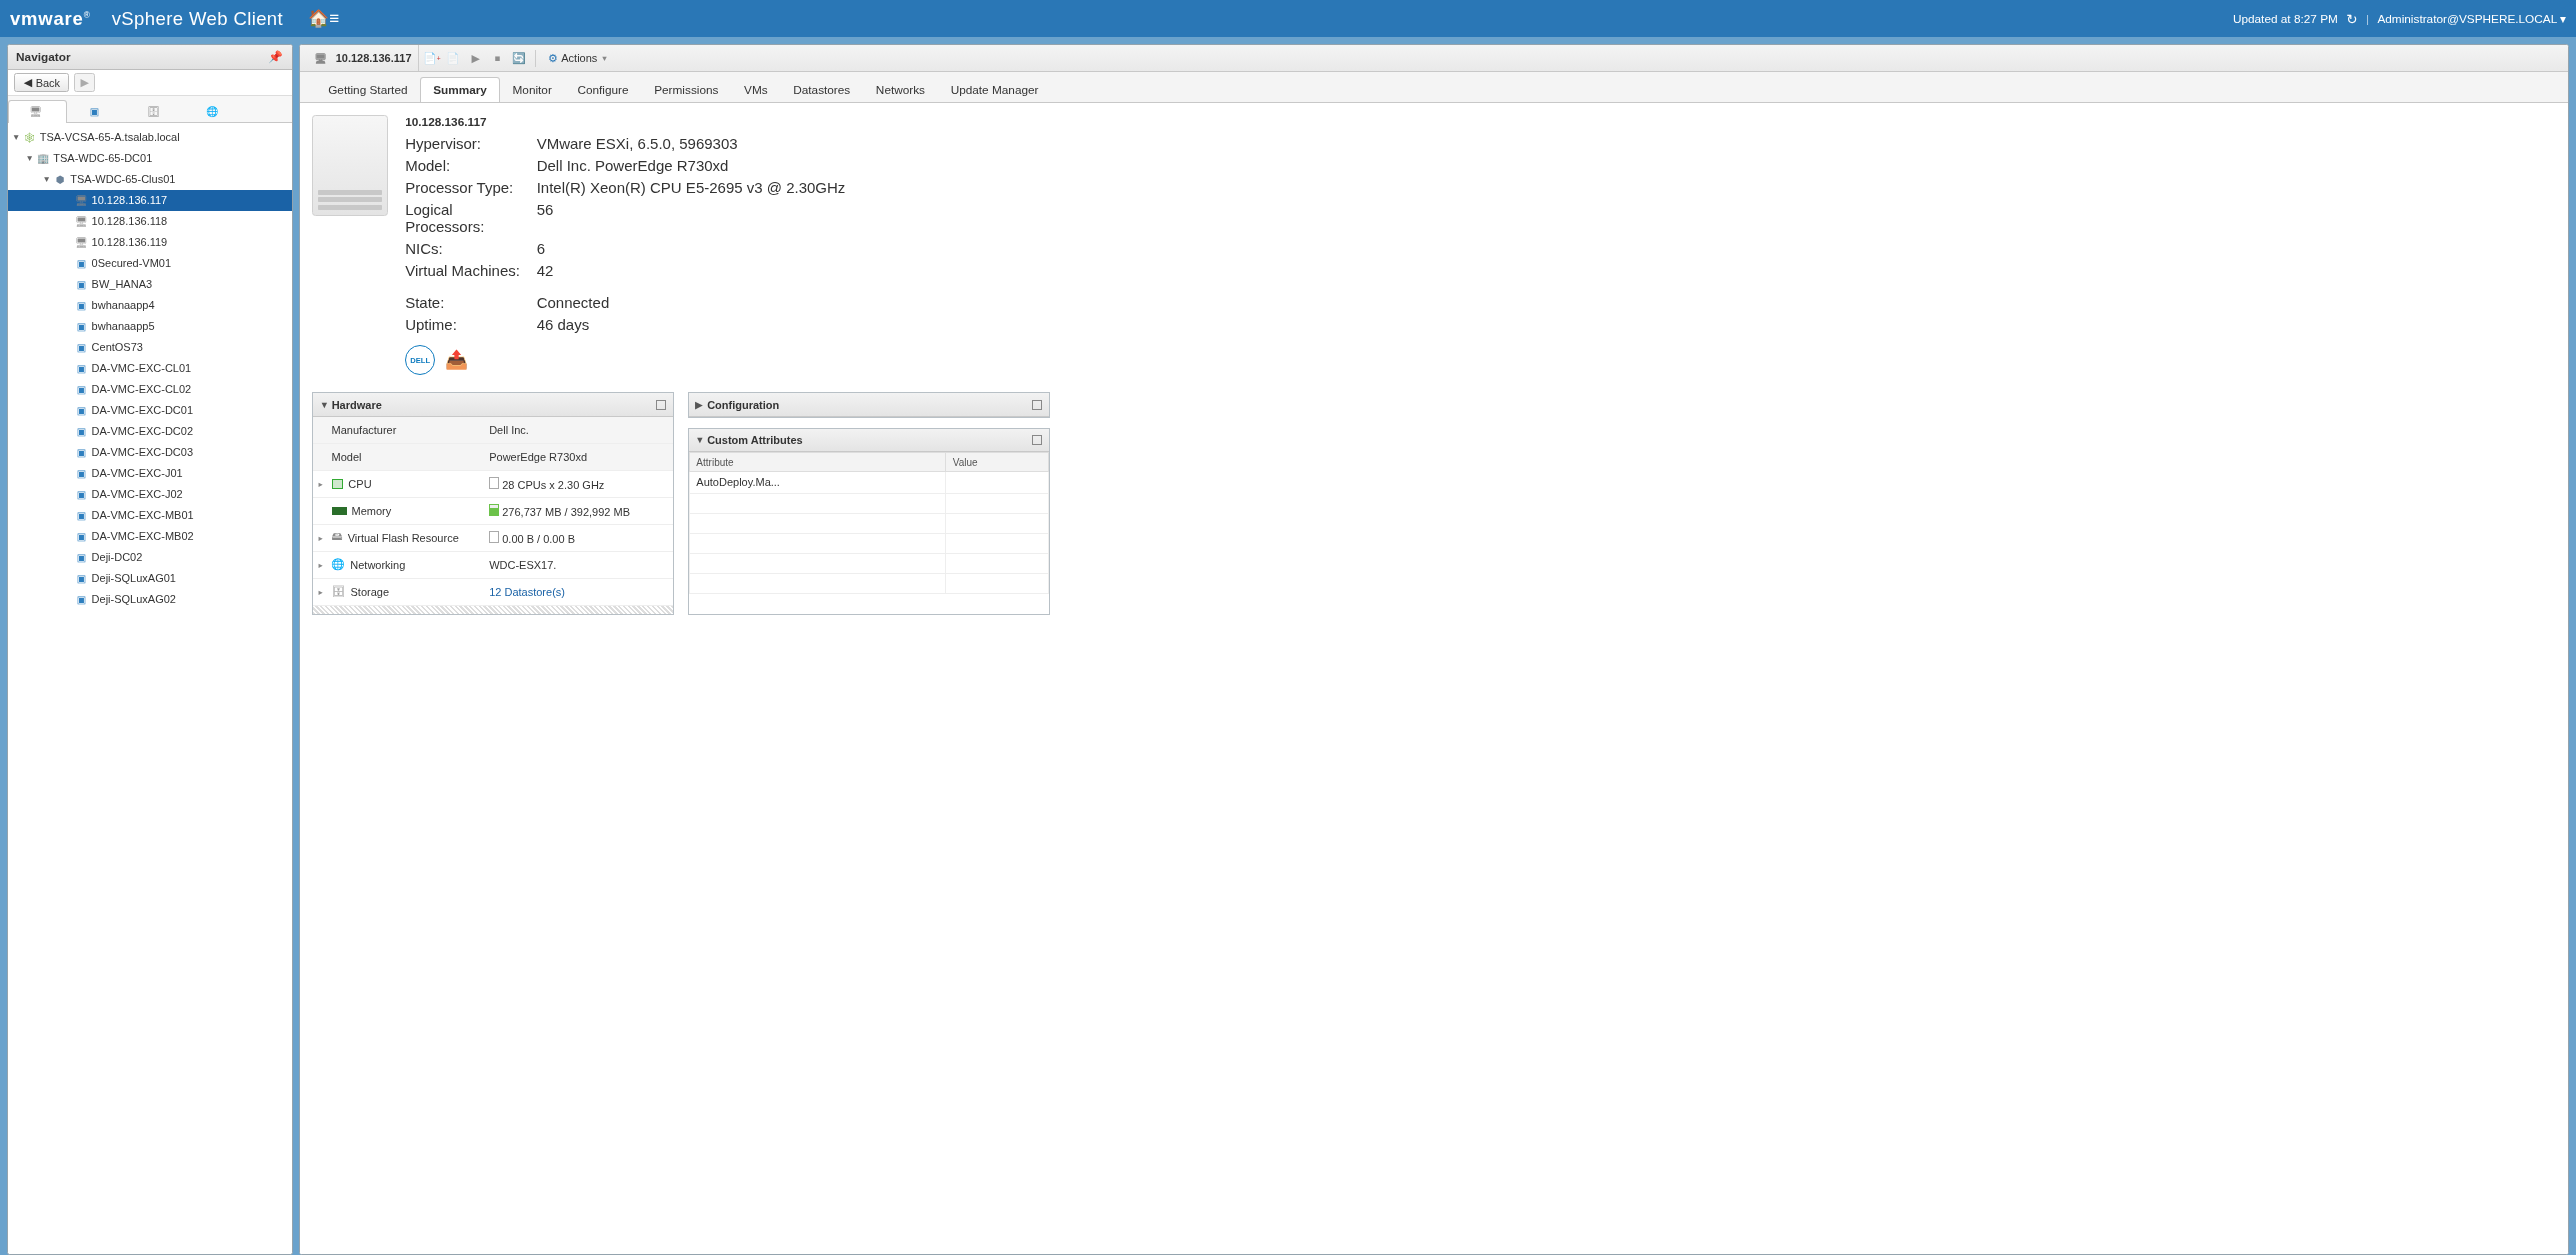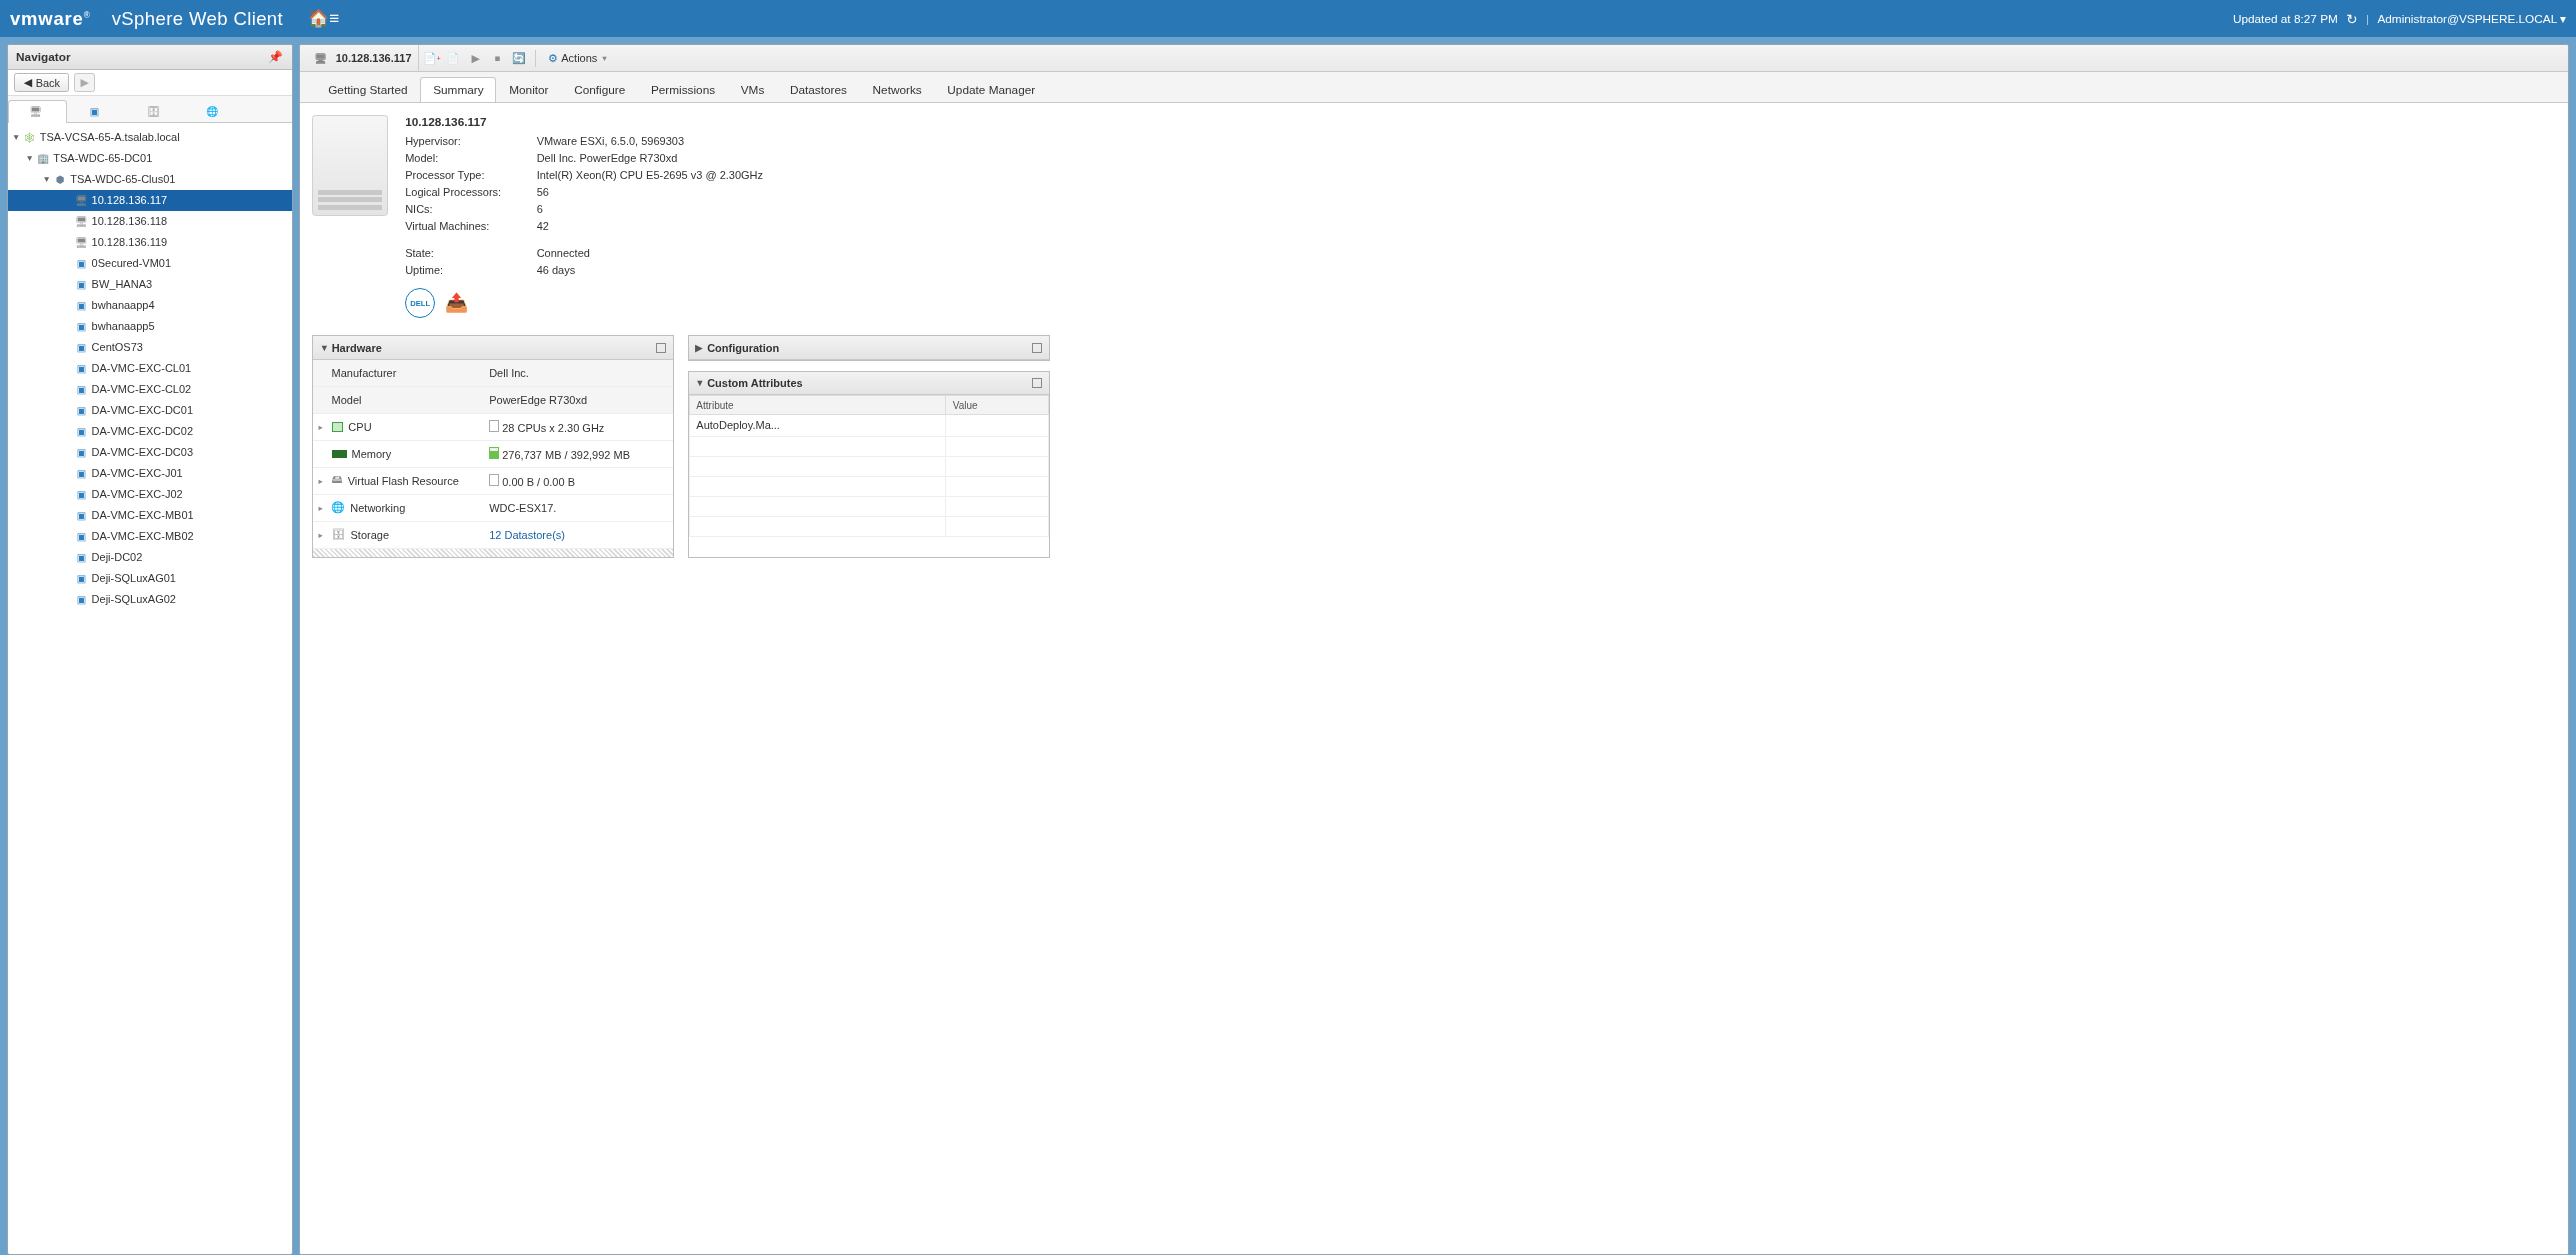--- a/index.html
+++ b/index.html
@@ -44,27 +44,27 @@
 
 .content { flex:1; display:flex; flex-direction:column; }
 .toolbar { background:linear-gradient(#f4f4f4,#e9e9e9); height:27px; border-bottom:0.8px solid #c8c8c8; display:flex; align-items:center; padding:0 6.7px; gap:3.4px; }
 .tb-title { display:flex; align-items:center; gap:5px; font-weight:bold; padding:0 6.7px; border-right:0.8px solid #ccc; height:100%; }
 .tb-sep { width:0.8px; background:#ccc; height:17px; margin:0 3.4px; }
 .tb-btn { width:18.5px; height:18.5px; display:flex; align-items:center; justify-content:center; cursor:pointer; border-radius:1.7px; }
 .actions-btn { display:flex; align-items:center; gap:3.4px; cursor:pointer; padding:1.7px 5px; }
 
 .tabs { display:flex; background:#f4f4f4; border-bottom:0.8px solid #c8c8c8; padding:5px 5px 0 15px; gap:0; }
 .tab { padding:5px 11.8px; cursor:pointer; color:#333; border:0.8px solid transparent; border-bottom:none; font-size:11.8px;}
-.tab.active { background:#fff; border-color:#c8c8c8; border-top-left-radius:3.4px; border-top-right-radius:3.4px; font-weight:normal; }
+.tab.active { background:#fff; border-color:#c8c8c8; border-top-left-radius:3.4px; border-top-right-radius:3.4px; font-weight:bold; }
 
 .body { flex:1; overflow:auto; background:#fff; padding:11.8px; }
 .summary-top { display:flex; gap:17px; }
 .server-img { width:76px; height:101px; background:linear-gradient(#f6f6f6,#e4e4e4); border:0.8px solid #d0d0d0; border-radius:3.4px; position:relative; display:flex; flex-direction:column; justify-content:flex-end; padding:5px; }
 .server-img .slot { height:5px; background:#c8c8c8; margin-top:2.5px; border-radius:0.8px; }
-.kv-table { display:grid; grid-template-columns: 118px auto; row-gap:5px; column-gap:13.5px; font-size:11px; color:#333; }
+.kv-table { display:grid; grid-template-columns: 118px auto; row-gap:5px; column-gap:13.5px; font-size:15px; color:#333; }
 .kv-table .k { color:#333; }
 .host-title { font-weight:bold; margin-bottom:6.7px; font-size:11.8px;}
 .vendor-icons { display:flex; gap:10px; margin-top:11.8px; align-items:center; }
 .dell-badge { width:30px; height:30px; border:1.7px solid #0e7bbf; border-radius:50%; display:flex; align-items:center; justify-content:center; color:#0e7bbf; font-size:7.6px; font-weight:bold; }
 
 .portlets { display:flex; gap:13.5px; margin-top:17px; }
 .portlet { border:0.8px solid #b8c0c6; width:362px; }
 .portlet-h { background:linear-gradient(#f2f2f2,#e4e4e4); border-bottom:0.8px solid #c8c8c8; height:23.6px; display:flex; align-items:center; padding:0 6.7px; font-weight:bold; }
 .portlet-h .chev { width:11.8px; color:#555; font-size:9.3px; }
 .portlet-h .sq { margin-left:auto; width:10px; height:10px; border:0.8px solid #888; cursor:pointer; }

